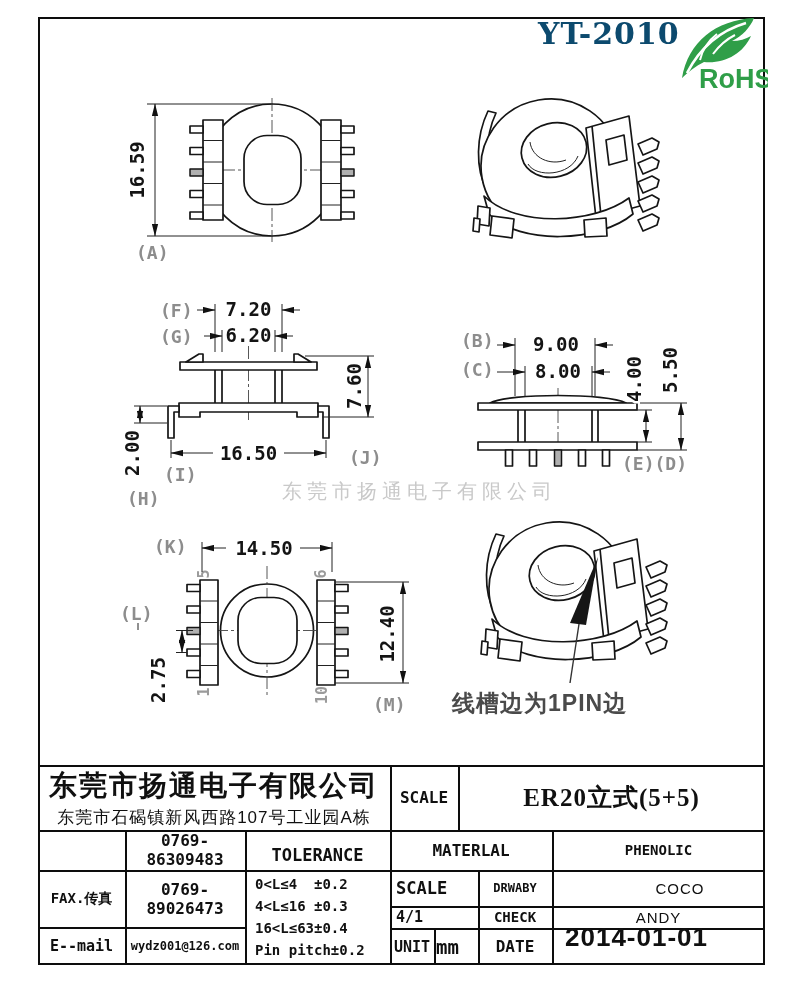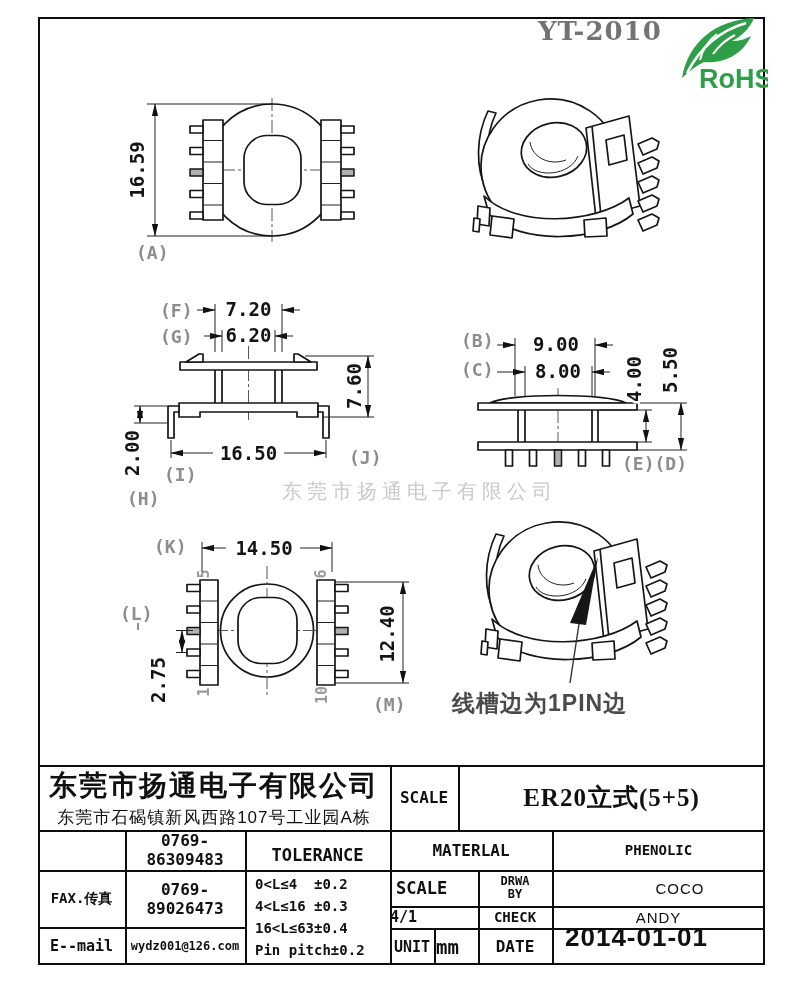--- a/index.html
+++ b/index.html
@@ -12,21 +12,21 @@
   .dimtxt{font-size:19px;font-weight:600;fill:#141414;paint-order:stroke;stroke:#fff;stroke-width:5px;}
   .lbltxt{font-size:18px;font-weight:600;fill:#8d8d8d;paint-order:stroke;stroke:#fff;stroke-width:4px;}
   .pinnum{font-size:15px;font-weight:600;fill:#9b9b9b;}
   .o{fill:none;stroke:#151515;stroke-width:1.7;stroke-linejoin:round;}
   .ow{fill:#fff;stroke:#151515;stroke-width:1.7;stroke-linejoin:round;}
   .og{fill:#b0b0b0;stroke:#151515;stroke-width:1.5;stroke-linejoin:round;}
   .thin{stroke:#222;stroke-width:1;fill:none;}
   .cl{stroke:#444;stroke-width:0.9;fill:none;stroke-dasharray:13 3 3 3;}
   
   #drawing-no{left:538px;top:16px;font-family:"DejaVu Serif","Liberation Serif",serif;
-        font-size:26px;font-weight:600;letter-spacing:1px;color:#737373;}
+        font-size:30px;font-weight:600;letter-spacing:1px;color:#0c4a6e;}
   #watermark{left:282px;top:478px;font-size:20px;letter-spacing:5px;color:#c9c9c9;white-space:nowrap;}
   #iso-note{left:452px;top:688px;font-size:23px;font-weight:bold;color:#4a4a4a;letter-spacing:1px;}
   
   #tb{position:absolute;left:38px;top:765px;width:727px;height:200px;}
   #tb .ln{position:absolute;background:#0d0d0d;}
   #tb .cell{position:absolute;display:flex;align-items:center;justify-content:center;
         text-align:center;color:#101010;}
   .co-name{font-size:28px;font-weight:600;letter-spacing:2px;}
   .co-addr{font-size:17px;letter-spacing:1px;}
   .mono14{font-family:"DejaVu Sans Mono","Liberation Mono",monospace;font-size:14px;font-weight:600;}
@@ -317,27 +317,27 @@
     <div class="cell" style="left:87px;top:162px;width:120px;height:38px;font-family:'DejaVu Sans Mono',monospace;font-size:12px;font-weight:600">wydz001@126.com</div>
 
     <div class="abs" style="left:207px;top:105px;width:145px;height:95px;position:absolute">
       <div class="tolline" style="top:6px">0&lt;L≤4  ±0.2</div>
       <div class="tolline" style="top:28px">4&lt;L≤16 ±0.3</div>
       <div class="tolline" style="top:50px">16&lt;L≤63±0.4</div>
       <div class="tolline" style="top:72px">Pin pitch±0.2</div>
     </div>
 
     <div class="cell mono17" style="left:352px;top:105px;width:88px;height:36px;justify-content:flex-start;padding-left:6px;box-sizing:border-box">SCALE</div>
-    <div class="cell" style="left:440px;top:105px;width:74px;height:36px;flex-direction:column;font-family:'DejaVu Sans Mono',monospace;font-size:12px;font-weight:600;line-height:13px">
+    <div class="cell" style="left:440px;top:105px;width:74px;height:36px;flex-direction:row;font-family:'DejaVu Sans Mono',monospace;font-size:12px;font-weight:600;line-height:13px">
       <span>DRWA</span>
       <span>BY</span>
     </div>
     <div class="cell sans15" style="left:514px;top:105px;width:256px;height:36px">COCO</div>
 
-    <div class="cell mono15" style="left:352px;top:141px;width:88px;height:22px;justify-content:flex-start;box-sizing:border-box">4/1</div>
+    <div class="cell mono15" style="left:352px;top:141px;width:88px;height:22px;justify-content:flex-start;padding-left:6px;box-sizing:border-box">4/1</div>
     <div class="cell mono14" style="left:440px;top:141px;width:74px;height:22px">CHECK</div>
     <div class="cell sans15" style="left:514px;top:141px;width:213px;height:22px">ANDY</div>
 
     <div class="cell mono15" style="left:352px;top:163px;width:44px;height:37px">UNIT</div>
     <div class="cell" style="left:396px;top:163px;width:27px;height:37px;font-family:'DejaVu Sans Mono',monospace;font-size:19px;font-weight:600">mm</div>
     <div class="cell mono16" style="left:440px;top:163px;width:74px;height:37px">DATE</div>
     <div class="cell bigdate" style="left:514px;top:154px;width:169px;height:37px">2014-01-01</div>
   </div>
 
 </div>

